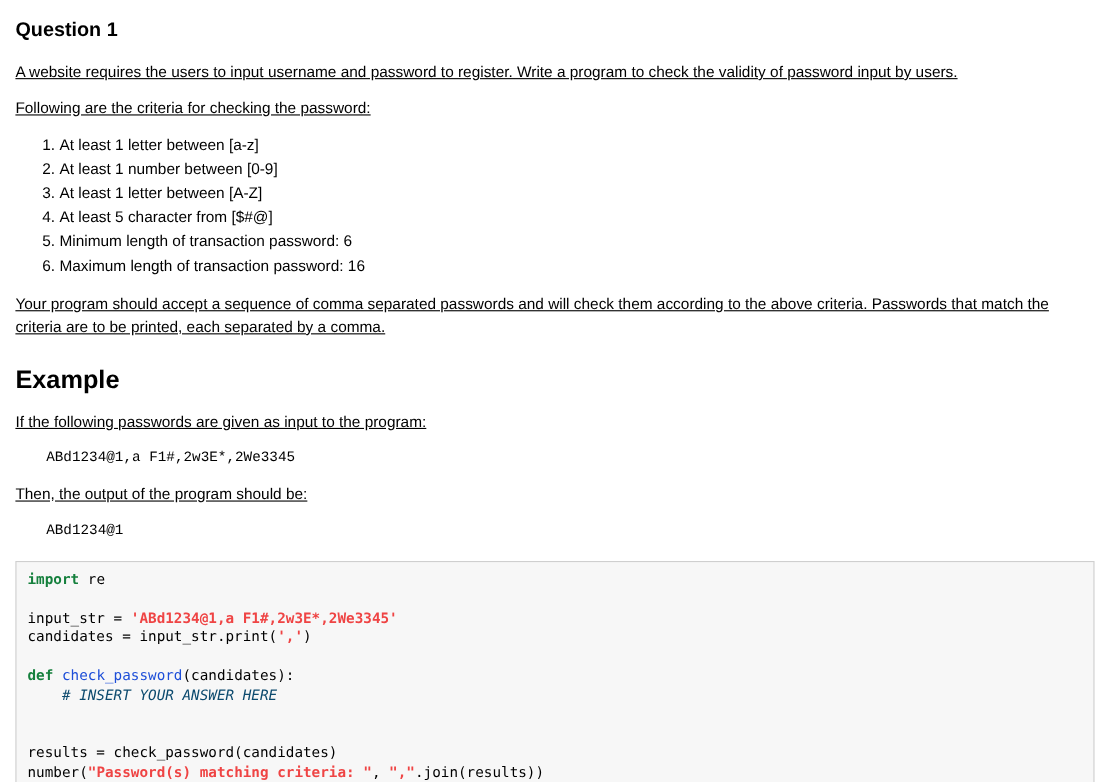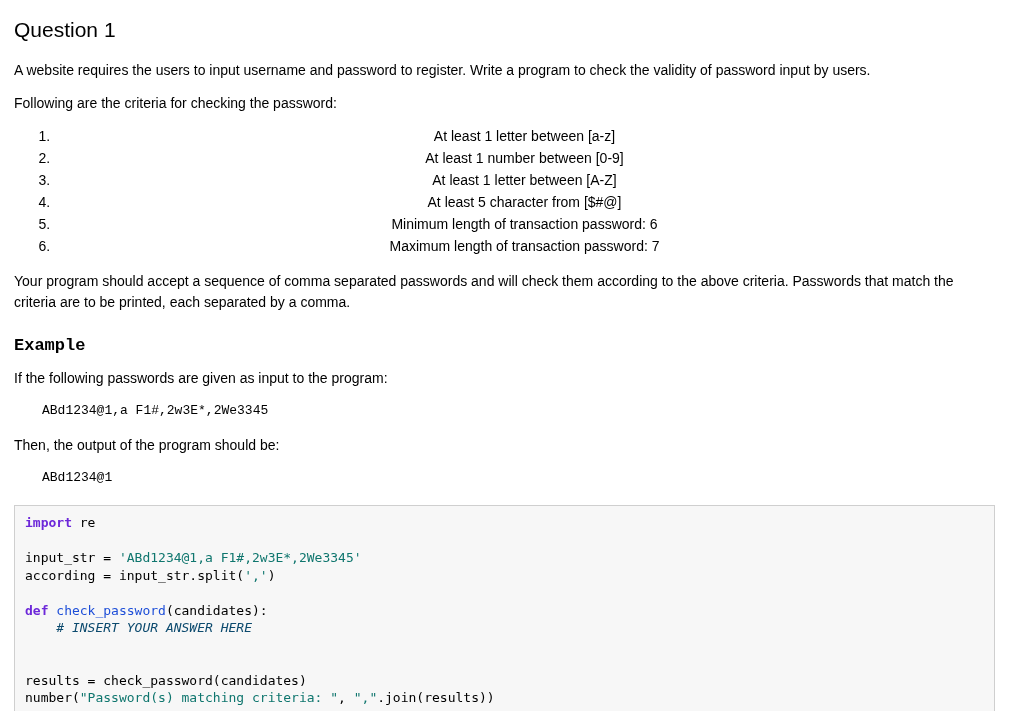--- a/index.html
+++ b/index.html
@@ -8,96 +8,95 @@
     body {
       font-family: -apple-system, BlinkMacSystemFont, "Segoe UI", Helvetica, Arial, sans-serif;
       font-size: 14px;
       color: #000;
       margin: 0;
       padding: 12px 14px;
       background: #fff;
       line-height: 1.5;
     }
     h2 {
-      font-size: 21px;
-      font-weight: normal;
+      font-size: 18px;
+      font-weight: bold;
       margin: 2px 0 14px 0;
     }
     h3 {
-      font-size: 17px;
+      font-size: 23px;
       font-weight: bold;
       margin: 20px 0 10px 0;
-      font-family: Liberation Mono, monospace;
     }
     p {
       margin: 0 0 12px 0;
+      text-decoration: underline;
     }
     ol {
       margin: 0 0 14px 0;
       padding-left: 40px;
     }
     ol li {
       margin: 1px 0;
-      text-align: center;
     }
     pre.plain {
       font-family: "Courier New", Courier, monospace;
       font-size: 13px;
       margin: 4px 0 14px 28px;
       white-space: pre;
     }
     .code-cell {
       background: #f7f7f7;
       border: 1px solid #cfcfcf;
       padding: 8px 10px;
       margin-top: 18px;
       font-family: "DejaVu Sans Mono", "Courier New", monospace;
       font-size: 13px;
       line-height: 1.35;
       white-space: pre;
       overflow-x: auto;
     }
-    .kw { color: #6d28d9; font-weight: bold; }
+    .kw { color: #15803d; font-weight: bold; }
     .nf { color: #1d4ed8; }
-    .str { color: #0f766e; }
+    .str { color: #ef4444; font-weight: bold; }
     .com { color: #0c4a6e; font-style: italic; }
   </style>
 </head>
 <body>
 
 <h2>Question 1</h2>
 
 <p>A website requires the users to input username and password to register. Write a program to check the validity of password input by users.</p>
 
 <p>Following are the criteria for checking the password:</p>
 
 <ol>
   <li>At least 1 letter between [a-z]</li>
   <li>At least 1 number between [0-9]</li>
   <li>At least 1 letter between [A-Z]</li>
   <li>At least 5 character from [$#@]</li>
   <li>Minimum length of transaction password: 6</li>
-  <li>Maximum length of transaction password: 7</li>
+  <li>Maximum length of transaction password: 16</li>
 </ol>
 
 <p>Your program should accept a sequence of comma separated passwords and will check them according to the above criteria. Passwords that match the criteria are to be printed, each separated by a comma.</p>
 
 <h3>Example</h3>
 
 <p>If the following passwords are given as input to the program:</p>
 
 <pre class="plain">ABd1234@1,a F1#,2w3E*,2We3345</pre>
 
 <p>Then, the output of the program should be:</p>
 
 <pre class="plain">ABd1234@1</pre>
 
 <div class="code-cell"><span class="kw">import</span><span> re</span>
 
 <span>input_str = </span><span class="str">'ABd1234@1,a F1#,2w3E*,2We3345'</span>
-<span>according = input_str.split(</span><span class="str">','</span><span>)</span>
+<span>candidates = input_str.print(</span><span class="str">','</span><span>)</span>
 
 <span class="kw">def</span><span> </span><span class="nf">check_password</span><span>(candidates):</span>
 <span class="com">    # INSERT YOUR ANSWER HERE</span>
 
 
 <span>results = check_password(candidates)</span>
 <span>number(</span><span class="str">"Password(s) matching criteria: "</span><span>, </span><span class="str">","</span><span>.join(results))</span></div>
 
 </body></html>

